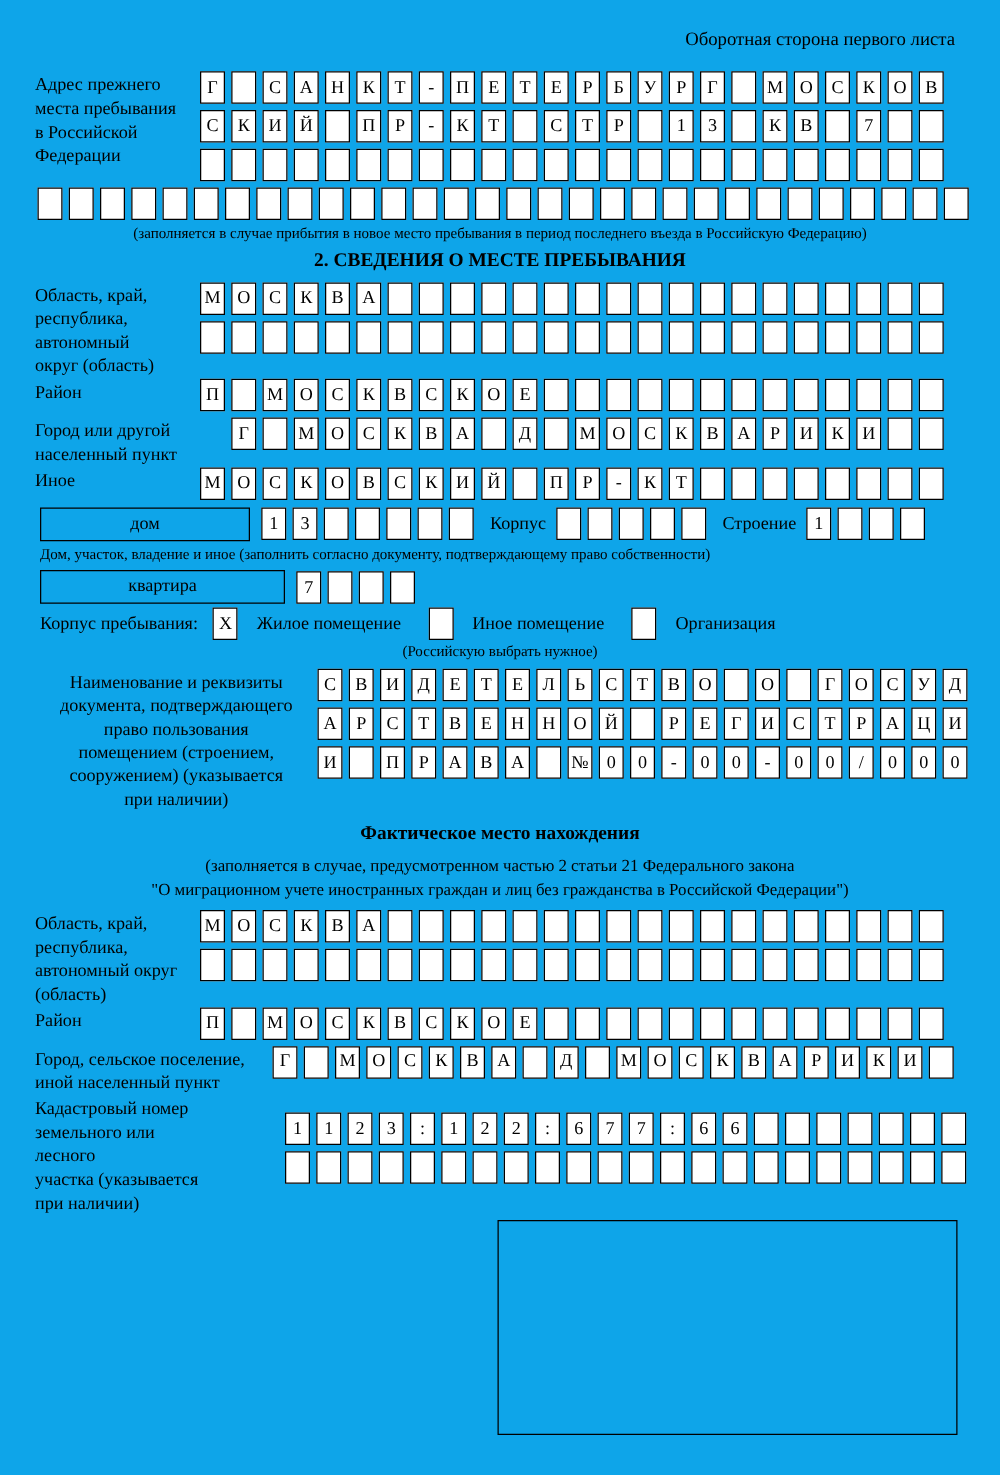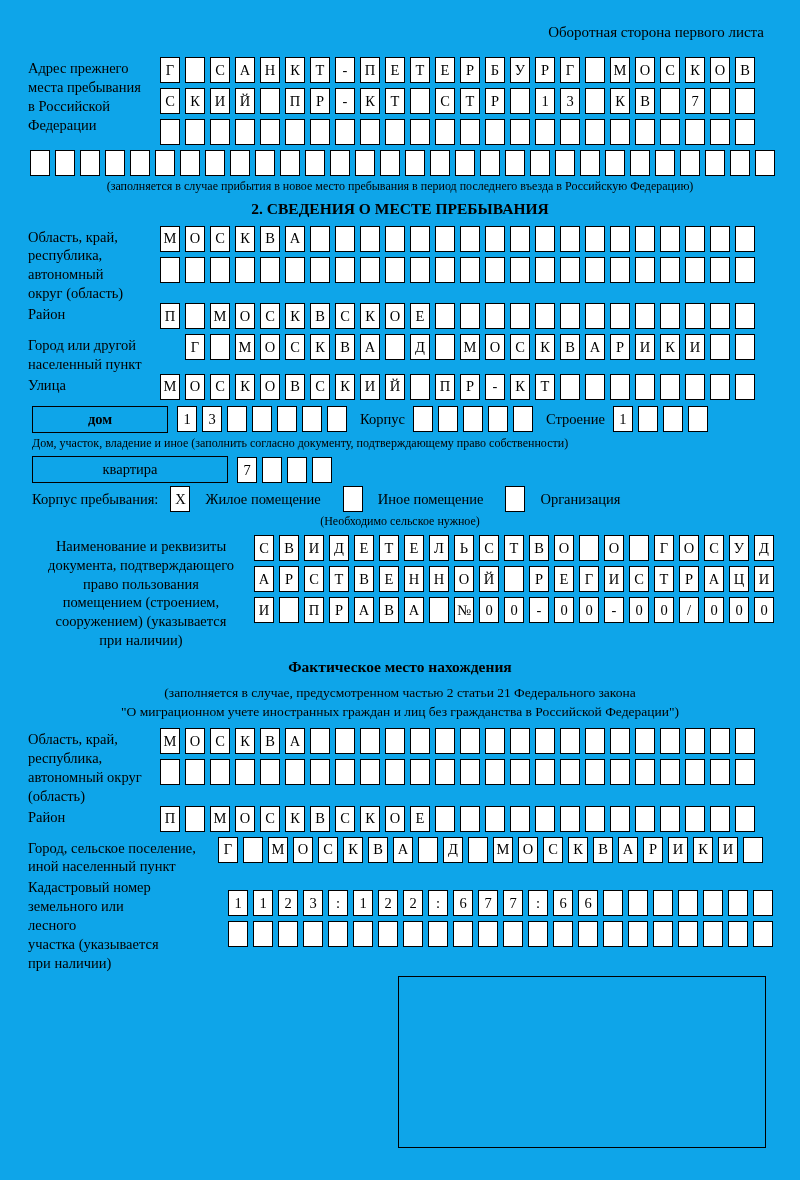--- a/index.html
+++ b/index.html
@@ -31,21 +31,21 @@
   .fullrow { margin:0 0 3px 2px; }
 
   .caption { text-align:center; font-size:12px; margin:1px 0 5px 0; line-height:1.3; }
   .sec-title { text-align:center; font-weight:bold; font-size:15.5px; margin:4px 0 8px 0; }
 
   .composite { display:flex; align-items:center; margin:1px 0 3px 4px; }
   .named-box {
     border:1.5px solid #000; height:27px; display:flex; align-items:center;
     justify-content:center; font-size:14.5px;
   }
-  .house-box { width:136px; margin-right:9px;font-weight:bold; }
+  .house-box { width:168px; margin-right:9px; }
   .apt-box { width:196px; margin-right:9px;text-align:center; }
   .inline-label { font-size:14.5px; margin:0 8px; }
 
   .stay-row { display:flex; align-items:center; margin:3px 0 2px 4px; font-size:14.5px; }
   .stay-row .boxrow { margin:0 10px 0 12px; }
   .stay-opt-label { margin-right:10px; }
 
   .fact-sub { text-align:center; font-size:13.5px; line-height:1.38; margin:0; }
   .fact-sub-wrap { margin-bottom:7px; }
 
@@ -302,21 +302,21 @@
           <span class="cell">И</span>
           <span class="cell">К</span>
           <span class="cell">И</span>
           <span class="cell"></span>
           <span class="cell"></span>
         </div>
     </div>
   </div>
 
   <div class="fieldblock">
-    <div class="flabel">Улица</div>
+    <div class="flabel">Иное</div>
     <div class="rows">
       <div class="boxrow">
           <span class="cell">М</span>
           <span class="cell">О</span>
           <span class="cell">С</span>
           <span class="cell">К</span>
           <span class="cell">О</span>
           <span class="cell">В</span>
           <span class="cell">С</span>
           <span class="cell">К</span>
@@ -387,21 +387,21 @@
     <span class="stay-opt-label">Жилое помещение</span>
     <div class="boxrow">
         <span class="cell"></span>
       </div>
     <span class="stay-opt-label">Иное помещение</span>
     <div class="boxrow">
         <span class="cell"></span>
       </div>
     <span class="stay-opt-label">Организация</span>
   </div>
-  <div class="caption">(Необходимо сельское нужное)</div>
+  <div class="caption">(Российскую выбрать нужное)</div>
 
   <div class="fieldblock">
     <div class="flabel wide">Наименование и реквизиты
 документа, подтверждающего
 право пользования
 помещением (строением,
 сооружением) (указывается
 при наличии)</div>
     <div class="rows">
       <div class="boxrow">

